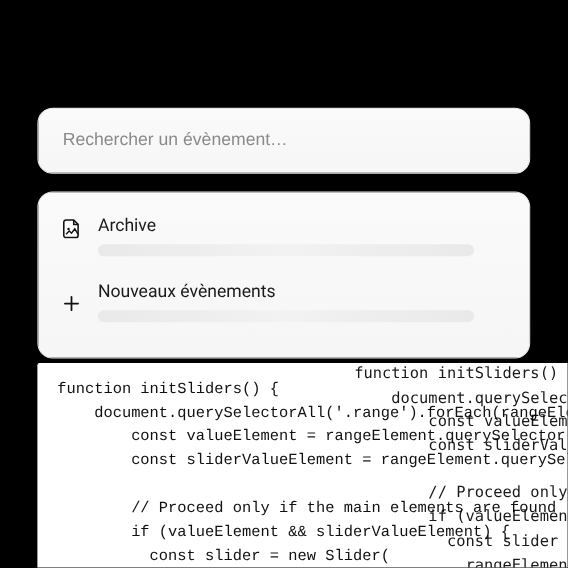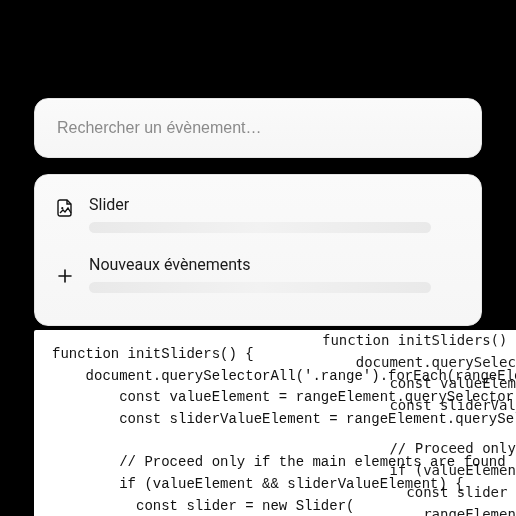--- a/index.html
+++ b/index.html
@@ -127,21 +127,21 @@
     <div class="row">
       <div class="icon-col">
         <svg width="16" height="18" viewBox="0 0 16 18" fill="none">
           <path d="M3 1h7l4 4v10a2 2 0 0 1-2 2H3a2 2 0 0 1-2-2V3a2 2 0 0 1 2-2z" stroke="#111" stroke-width="1.4" fill="#fff"></path>
           <path d="M10 1v4h4" stroke="#111" stroke-width="1.4" fill="none"></path>
           <circle cx="5.3" cy="9.2" r="1.1" fill="#111"></circle>
           <path d="M3 14l3-3 2 2 3-4 3 5" stroke="#111" stroke-width="1.3" fill="none"></path>
         </svg>
       </div>
       <div class="row-body">
-        <div class="row-title">Slider</div>
+        <div class="row-title">Archive</div>
         <div class="skel"></div>
       </div>
     </div>
 
     <div class="row">
       <div class="icon-col">
         <svg width="16" height="16" viewBox="0 0 16 16">
           <path d="M8 2v12M2 8h12" stroke="#111" stroke-width="1.6" stroke-linecap="round"></path>
         </svg>
       </div>

